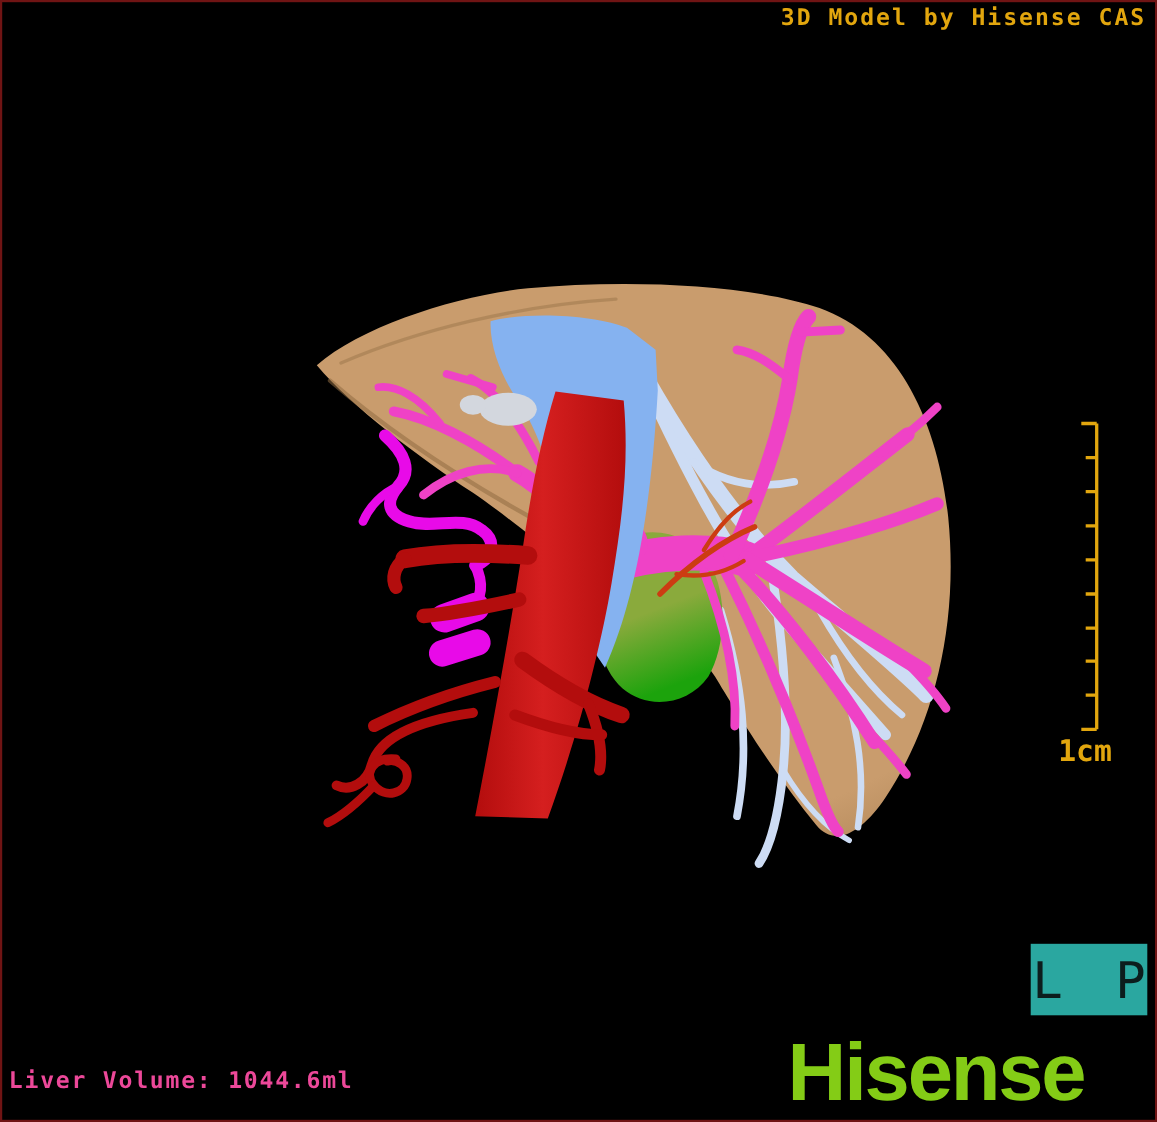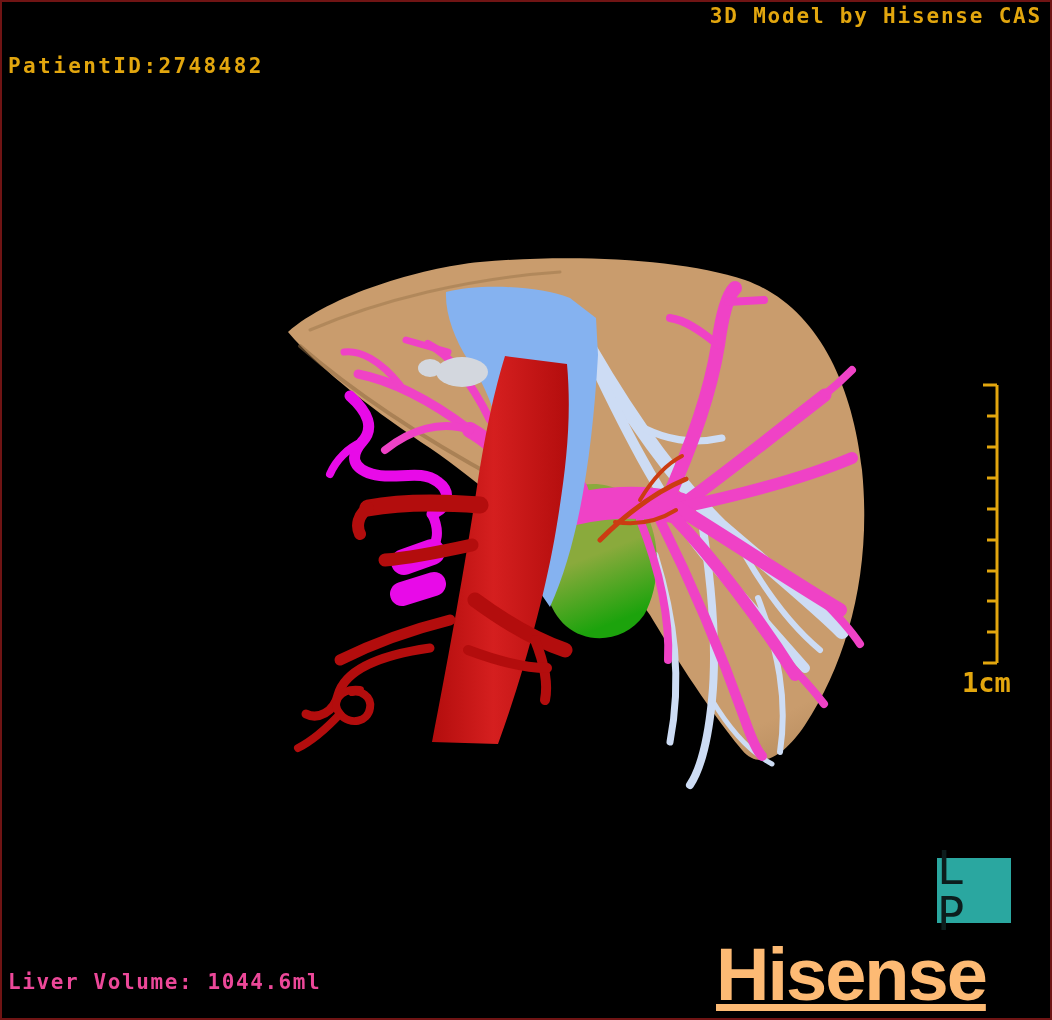--- a/index.html
+++ b/index.html
@@ -17,21 +17,21 @@
     letter-spacing:2.4px;white-space:pre;z-index:20;
   }
   .meta-block{left:8px;top:4px;line-height:25px;}
   .meta-line{height:25px;}
   .watermark{right:10px;top:4px;letter-spacing:1.8px;text-align:right;}
   .volume-text{
     left:8px;top:970px;color:#ec4899;font-size:21px;font-weight:bold;
     letter-spacing:1.6px;
   }
   .lp-box{
-    position:absolute;left:937px;top:858px;width:74px;height:65px;
+    position:absolute;left:937px;top:858px;width:106px;height:65px;
     display:flex;align-items:center;justify-content:center;z-index:20;
   }
   .lp-box span{
     color:#0c1d1d;font-size:46px;font-weight:500;letter-spacing:10px;
     margin-right:-10px;font-family:"DejaVu Sans Mono",monospace;line-height:1;
   }
   .logo{
     position:absolute;left:716px;top:938px;z-index:20;
     font-family:"Liberation Sans","DejaVu Sans",sans-serif;
     font-weight:bold;font-size:74px;letter-spacing:-2px;line-height:1;
@@ -40,21 +40,20 @@
   svg text.scale-label{
     font-family:"DejaVu Sans Mono",monospace;font-size:27px;font-weight:bold;
   }
 </style>
 </head>
 <body>
 
 <div class="frame-border"></div>
 
 <div class="overlay-text meta-block">
-  <div class="meta-line">PatientID:2748482</div>
 </div>
 
 <div class="overlay-text watermark">3D Model by Hisense CAS</div>
 
 <svg class="viewport" width="1052" height="1020" viewBox="0 0 1052 1020" xmlns="http://www.w3.org/2000/svg">
   <defs>
     <radialGradient id="gLiver" cx="0.55" cy="0.35" r="0.85">
       <stop offset="0" stop-color="#c99c6d"></stop>
       <stop offset="0.75" stop-color="#c99c6d"></stop>
       <stop offset="1" stop-color="#a57c4f"></stop>
@@ -186,15 +185,15 @@
     <line x1="987" y1="632" x2="997" y2="632"></line>
     <line x1="983" y1="663" x2="997" y2="663"></line>
   </g>
   <text class="scale-label" x="962" y="692" stroke="none" fill="#e2a60e">1cm</text>
 </svg>
 
 <div class="lp-box" style="background: rgb(42, 167, 160);">
   <span>L P</span>
 </div>
 
-<div class="logo" style="color: #fdba74; text-decoration: underline;">Hisense</div>
+<div class="logo" style="color: #84cc16;">Hisense</div>
 
 <div class="overlay-text volume-text">Liver Volume: 1044.6ml</div>
 
 </body></html>

